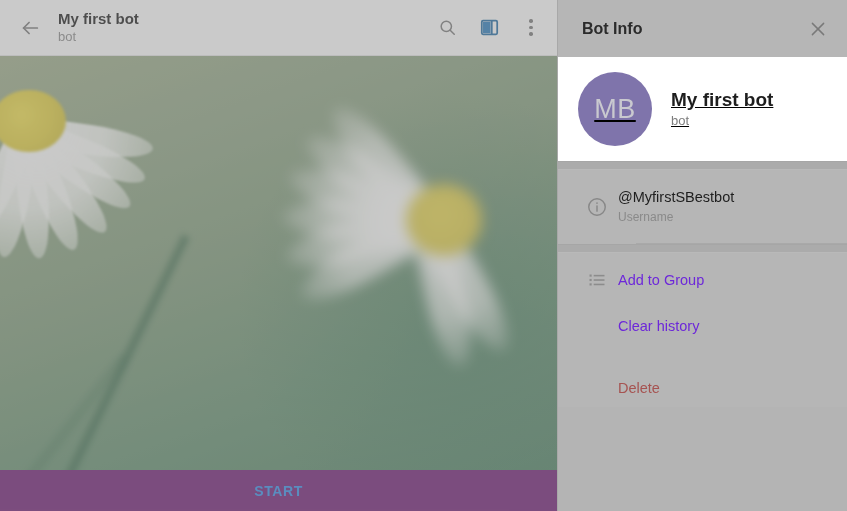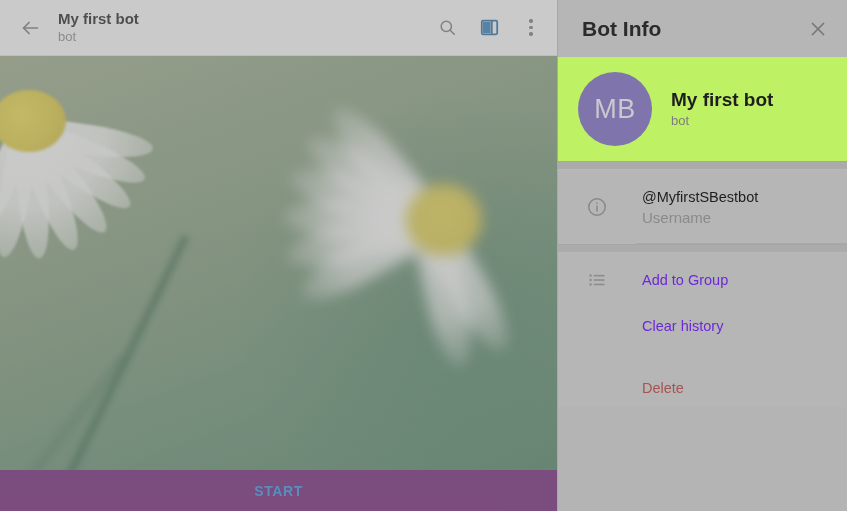--- a/index.html
+++ b/index.html
@@ -139,32 +139,33 @@
     border-left: 1px solid #a8a8a8;
     z-index: 10;
     overflow: hidden;
   }
   .panel-head {
     height: 57px; display: flex; align-items: center;
     padding: 0 14px 0 24px;
     background: #b6b6b6;
   }
   .panel-title {
-    flex: 1 1 auto; font-size: 21px; font-weight: bold; color: #2b2b2b;
+    flex: 1 1 auto; font-size: 16px; font-weight: bold; color: #2b2b2b;
   }
   .close-btn {
     width: 30px; height: 30px; display: flex; align-items: center; justify-content: center;
     cursor: pointer;
   }
 
   .profile-block {
     height: 104px;
     display: flex; align-items: center;
     padding: 0 20px;
-    background: #bef264;
+    background: #ffffff;
+    text-decoration: underline;
   }
   .avatar {
     width: 74px; height: 74px; border-radius: 50%;
     background: #7f74ab;
     color: #c9c9cf;
     display: flex; align-items: center; justify-content: center;
     font-size: 27px; letter-spacing: 0.5px;
     flex: 0 0 auto;
   }
   .profile-texts { margin-left: 19px; min-width: 0; }
@@ -181,26 +182,26 @@
   .row {
     display: flex; align-items: flex-start;
     padding: 0 16px 0 22px;
     position: relative;
   }
   .row-icon {
     width: 34px; flex: 0 0 34px;
     display: flex; justify-content: center; align-items: center;
     padding-top: 4px;
   }
-  .row-body { flex: 1 1 auto; margin-left: 28px; min-width: 0; }
+  .row-body { flex: 1 1 auto; margin-left: 4px; min-width: 0; }
 
   .username-row { height: 74px; align-items: center; }
   .username-row .row-icon { padding-top: 0; }
   .uname-value { font-size: 14.5px; color: #1e1e1e; line-height: 21px; white-space: nowrap; }
-  .uname-label { font-size: 15px; color: #8a8a8a; line-height: 19px; }
+  .uname-label { font-size: 12px; color: #8a8a8a; line-height: 19px; }
   .row-divider {
     position: absolute; left: 78px; right: 0; bottom: 0;
     height: 1px; background: #a9a9a9;
   }
 
   .notif-row { height: 58px; align-items: center; }
   .notif-row .row-icon { padding-top: 0; }
   .notif-label { font-size: 14.5px; color: #1e1e1e; }
   .toggle {
     position: absolute; right: 18px; top: 50%; transform: translateY(-50%);

